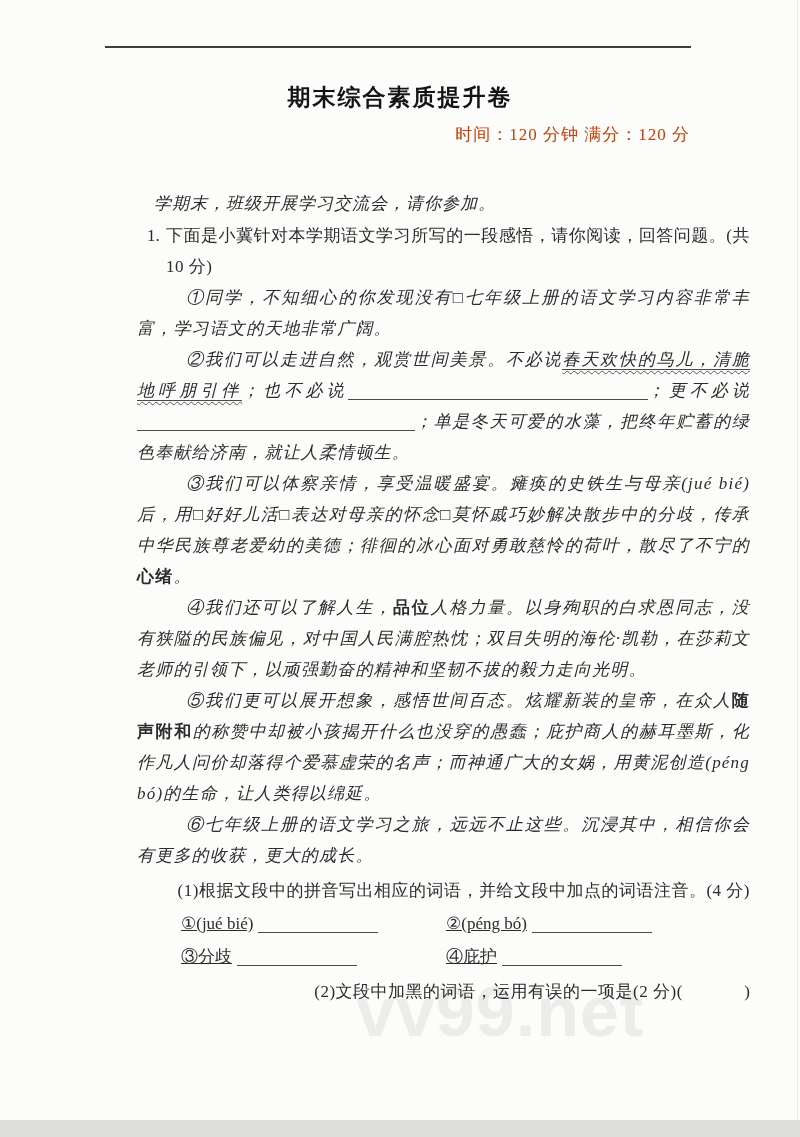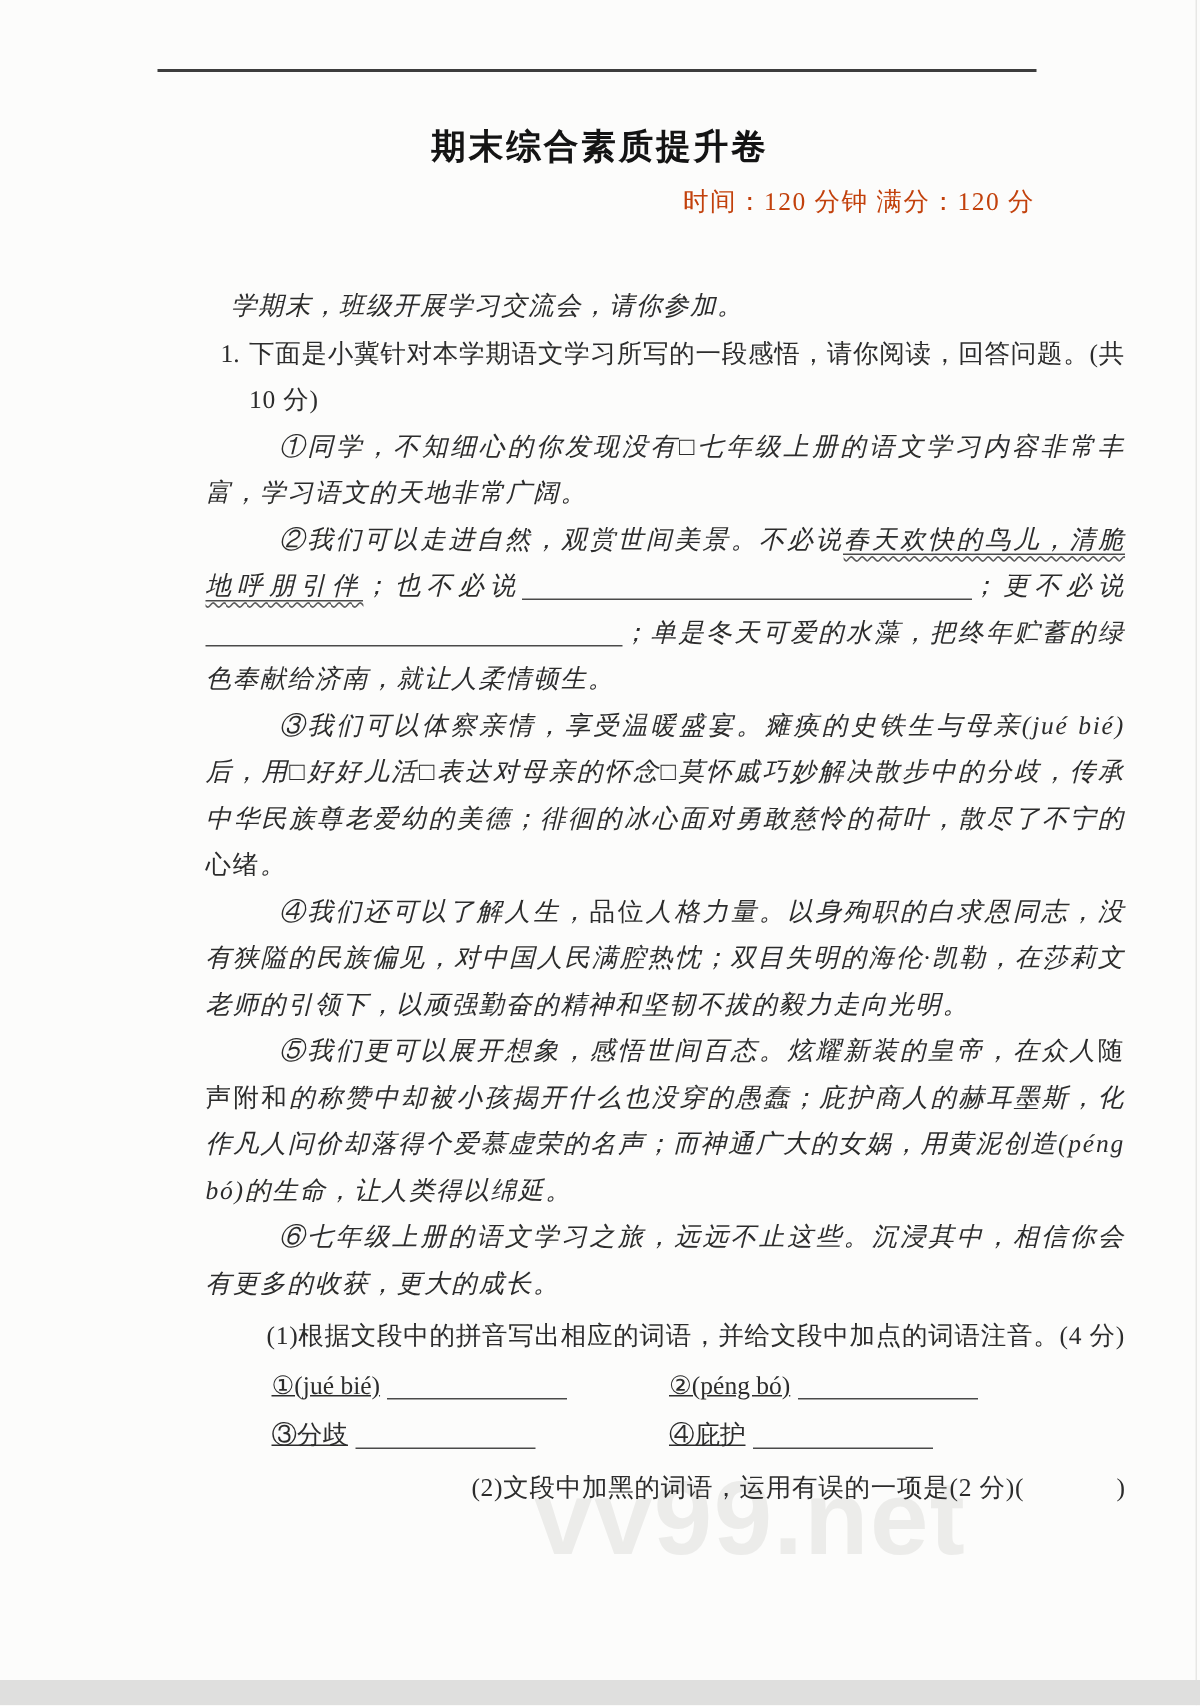--- a/index.html
+++ b/index.html
@@ -26,21 +26,21 @@
   .content {
     position:absolute; top:188px; left:93px; width:613px;
     font-size:17px; line-height:31px; z-index:2;margin-left:44px;
   }
   .kai { font-style:italic; }               
   .intro { margin:0; text-indent:17px; letter-spacing:1px; }
   .qitem { position:relative; padding-left:29px; margin-top:1px; }
   .qnum { position:absolute; left:10px; top:0; font-style:normal; }
   .stem { text-align:justify; letter-spacing:0.5px; }
   .para { margin:0; text-indent:49px; text-align:justify; letter-spacing:1.2px; }
-  .b { font-weight:normal; font-style:normal; }
+  .b { font-weight:bold; font-style:normal; }
   .ans {
     border-bottom:1px solid #4a4a4a;
     text-decoration:underline; text-decoration-style:wavy;
     text-decoration-color:#5a5a5a; text-underline-offset:5px; text-decoration-thickness:1px;
   }
   .blank { display:inline-block; height:20px; border-bottom:1px solid #4a4a4a; vertical-align:-4px; }
 
   .subq { margin-top:4px; letter-spacing:0.5px;text-align:right; }
   .pin-grid { display:grid; grid-template-columns:265px auto; padding-left:44px; row-gap:2px; margin-top:2px;text-decoration:underline; }
   .pcell { white-space:nowrap; }

